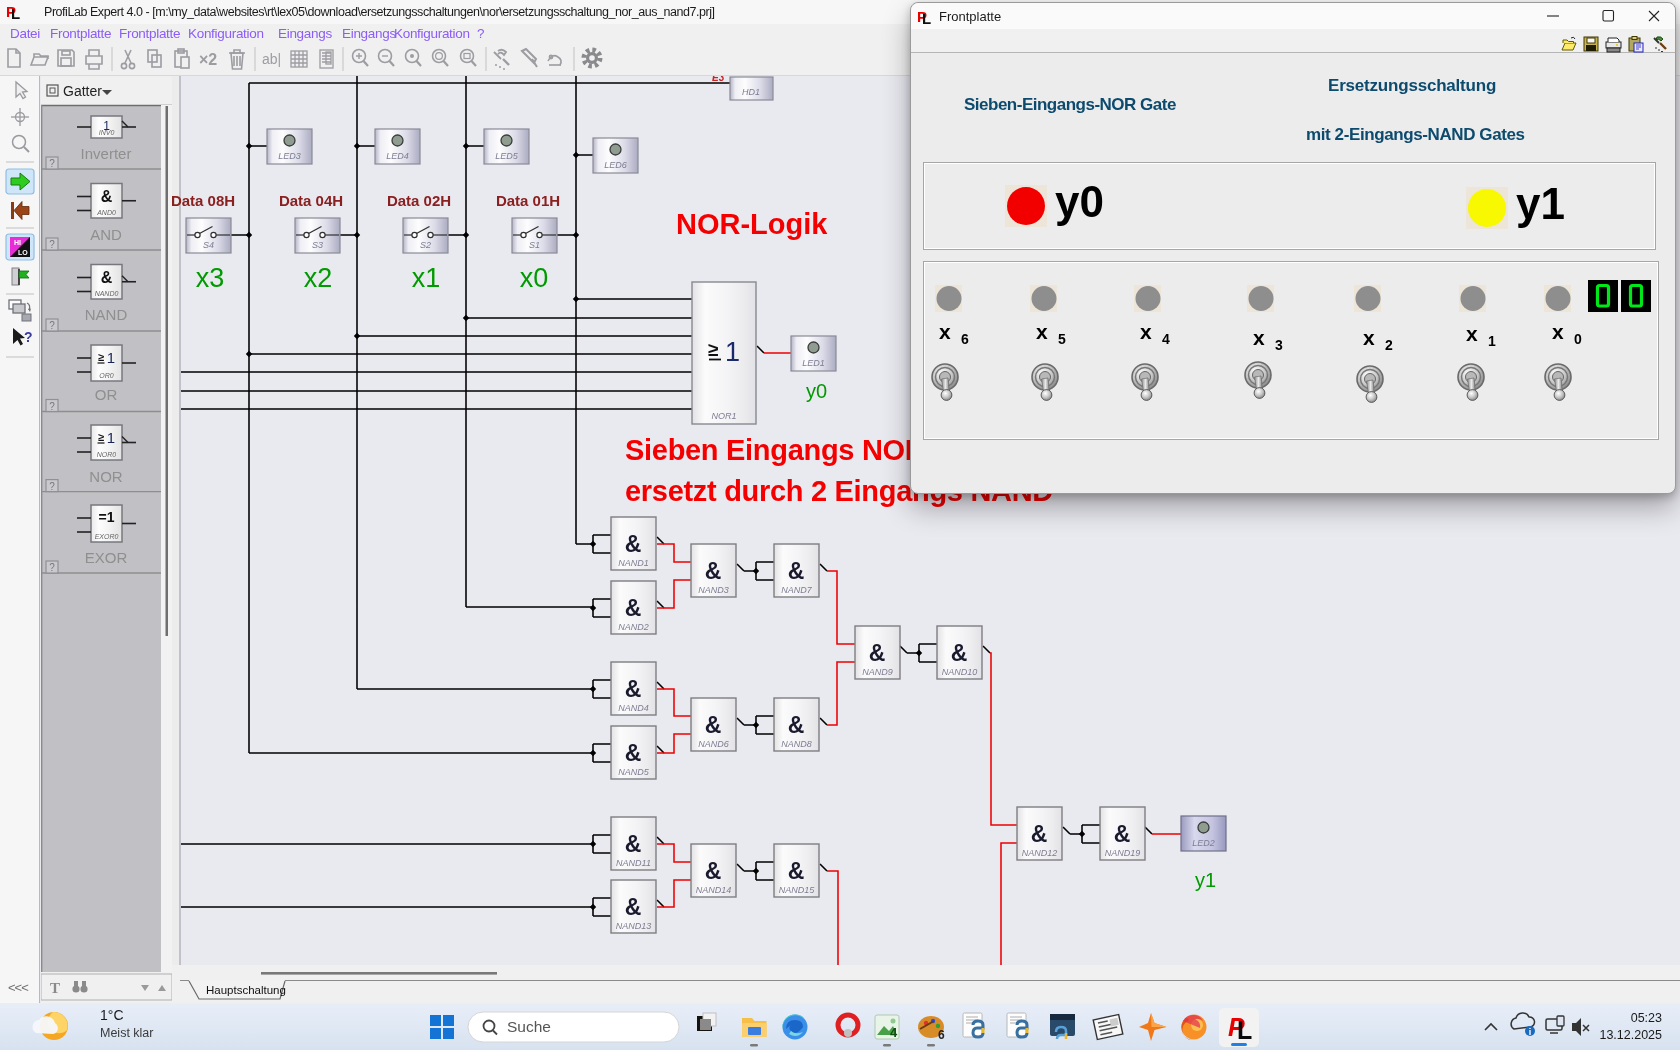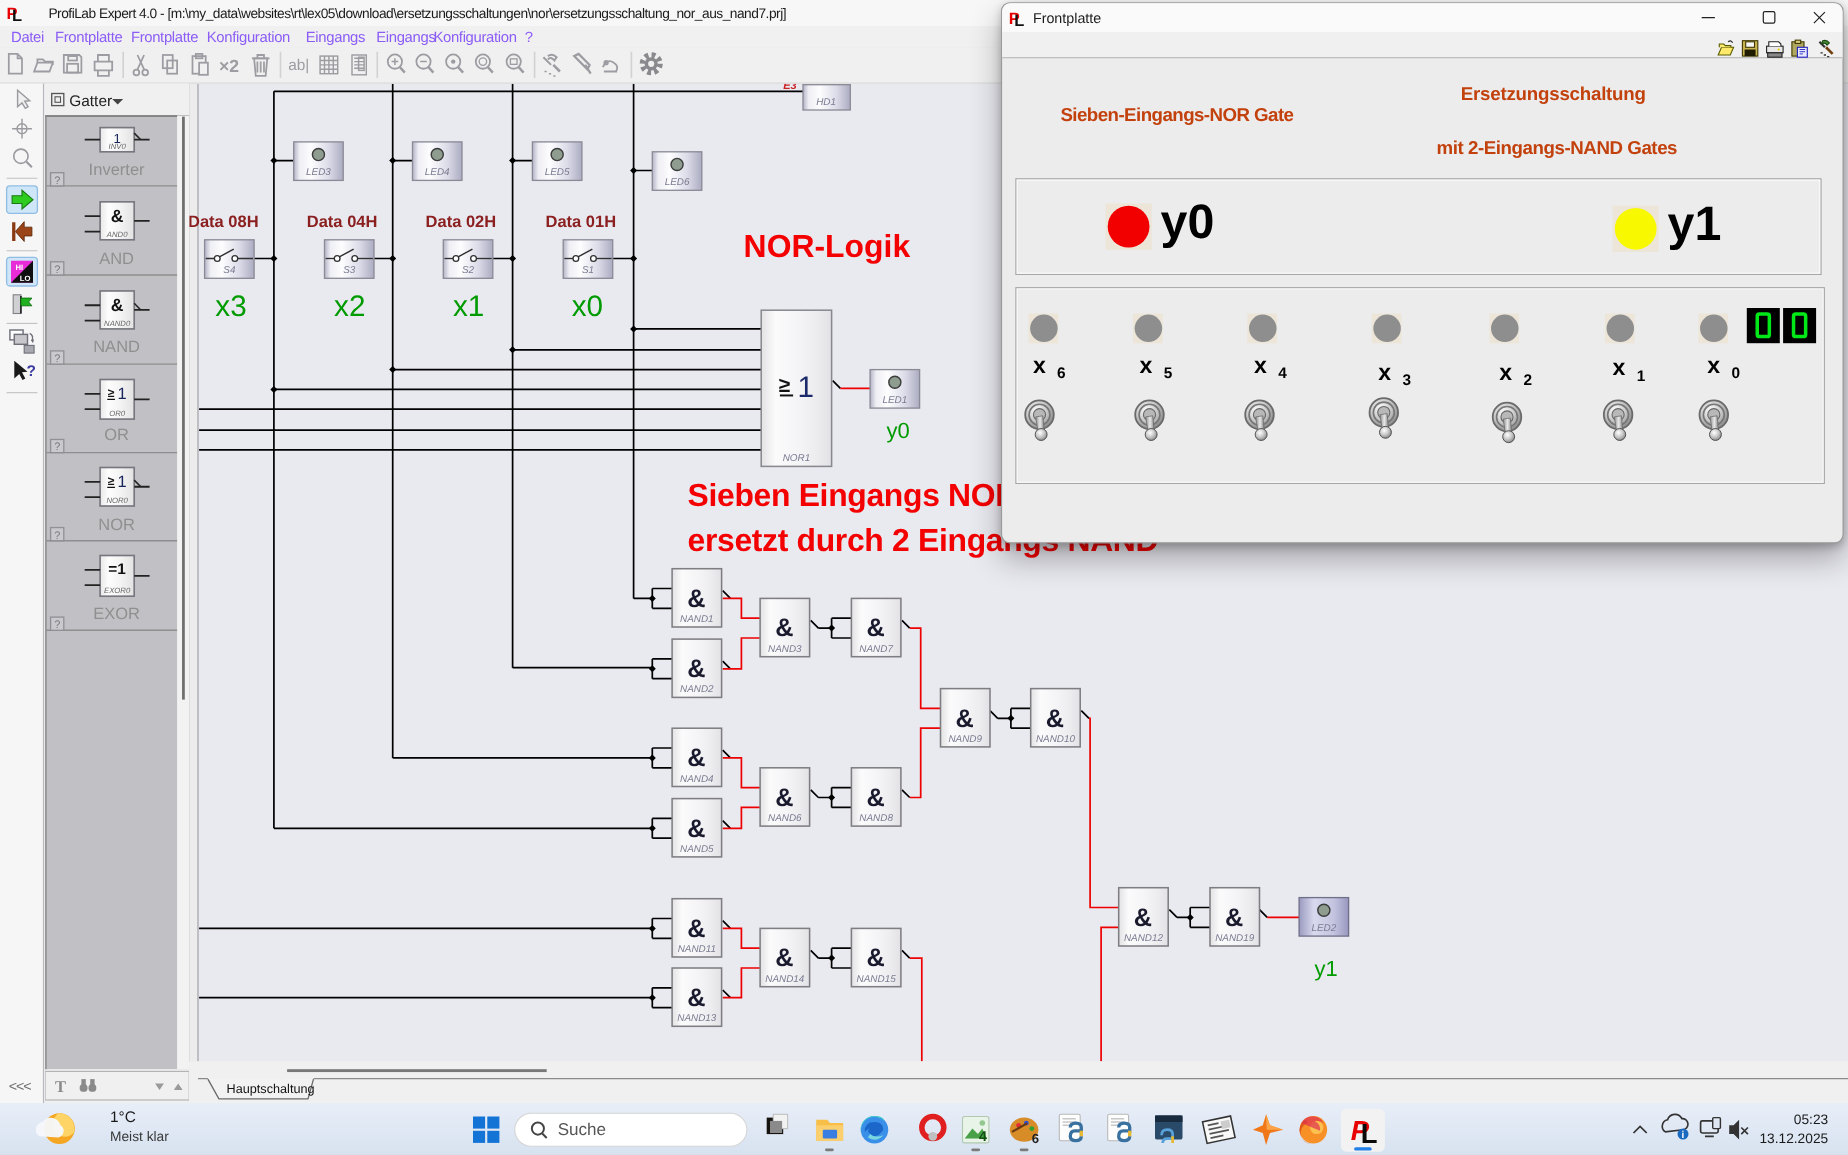--- a/index.html
+++ b/index.html
@@ -19,21 +19,21 @@
   #bottomstrip { left:172px; top:965px; width:1508px; height:38px; background:#f0f0f0; }
 
   
   #taskbar { left:0; top:1003px; width:1680px; height:47px; background:linear-gradient(#e8eef8,#d7e2f0); }
 
   
   #fp { left:910px; top:2px; width:766px; height:492px; background:#ececec; border:1px solid #9a9a9a; border-radius:8px; box-shadow:0 14px 28px rgba(0,0,0,.30), 0 3px 8px rgba(0,0,0,.22); }
   #fp .fptitle { position:absolute; left:0; top:0; width:100%; height:26px; background:#fafafa; border-radius:8px 8px 0 0; }
   #fp .fptools { position:absolute; left:0; top:26px; width:100%; height:24px; background:#f0f0f0; border-bottom:1px solid #b5b5b5; }
   .gbox { position:absolute; border:1px solid #a6a6a6; box-shadow:inset 0 0 0 1px #ffffff; }
-  .redlbl { position:absolute; color:#c2410c; font-weight:bold; font-size:17px; white-space:nowrap; }
+  .redlbl { position:absolute; color:#0c4a6e; font-weight:bold; font-size:17px; white-space:nowrap; }
 </style>
 </head>
 <body>
 <div id="root">
 
   <div class="abs" id="canvaszone"></div>
   <svg class="abs" id="circuit" style="left:172px; top:76px;" width="1508" height="889" viewBox="172 76 1508 889">
 <defs>
  <linearGradient id="cg" x1="0" y1="0" x2="1" y2="0">
   <stop offset="0" stop-color="#b4b4c8"></stop>

